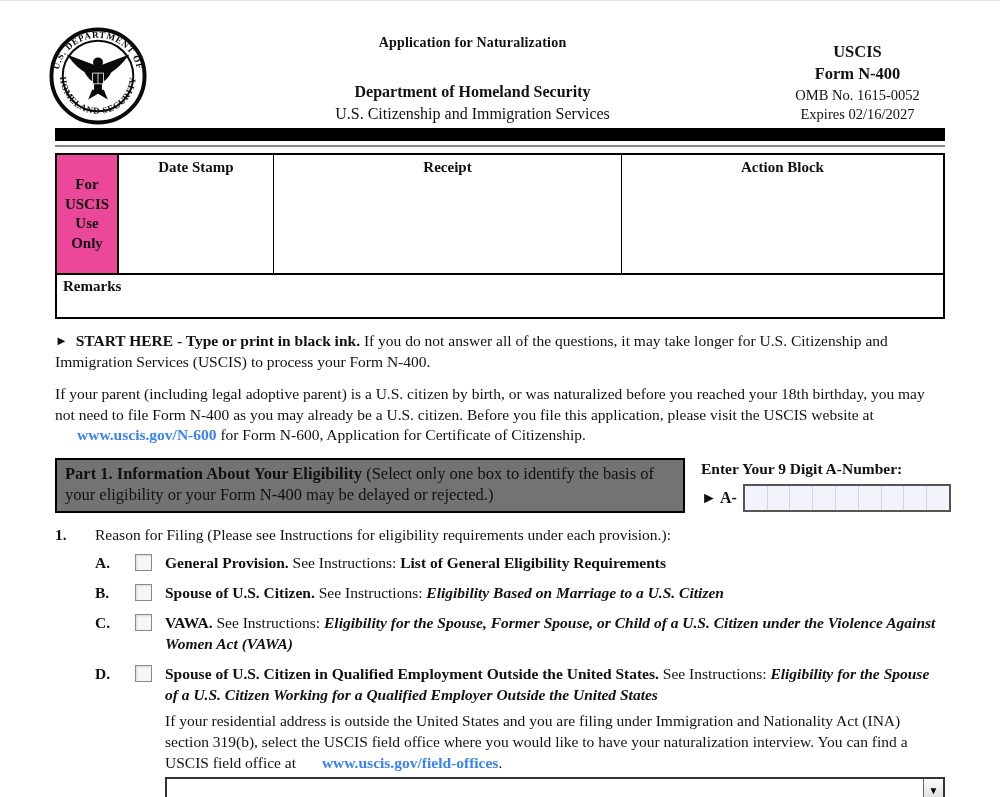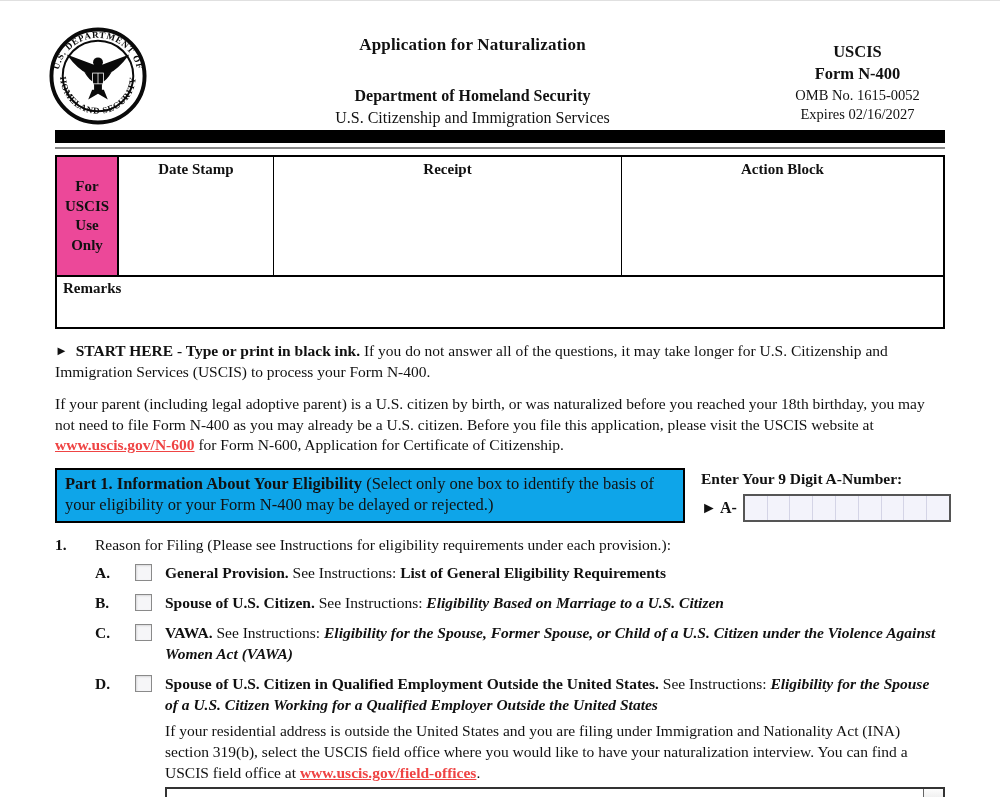--- a/index.html
+++ b/index.html
@@ -11,52 +11,52 @@
     overflow: hidden;
     border-top: 1px solid #e0e0e0;
   }
   .page { width: 890px; margin: 0 auto; padding-top: 26px; }
 
   
   .header { display: flex; align-items: flex-start; }
   .seal-wrap { width: 120px; flex: 0 0 120px; }
   .seal-wrap svg { display: block; margin-left: -6px; }
   .title-block { flex: 1 1 auto; text-align: center; padding-top: 8px; }
-  .form-title { font-size: 17px; font-weight: bold; letter-spacing: 0.2px; }
+  .form-title { font-size: 14px; font-weight: bold; letter-spacing: 0.2px; }
   .form-sub1 { font-size: 16px; font-weight: bold; margin-top: 32px; }
   .form-sub2 { font-size: 16px; margin-top: 4px; }
   .form-info { flex: 0 0 175px; text-align: center; padding-top: 14px; font-size: 14.5px; line-height: 1.35; }
   .form-info .agency, .form-info .formnum { font-weight: bold; font-size: 16.5px; }
 
   .black-bar { height: 13px; background: #000; margin-top: 3px; }
   .thin-line { height: 0; border-top: 2px solid #888; margin-top: 4px; }
 
   
   .use-table { border: 2px solid #000; margin-top: 6px; }
   .use-row1 { display: grid; grid-template-columns: 62px 155px 348px 1fr; height: 118px; }
   .use-side {
     background: #ec4899; border-right: 2px solid #000;
     display: flex; align-items: center; justify-content: center;
     text-align: center; font-weight: bold; font-size: 15px; line-height: 1.3;
     padding: 2px;
   }
   .use-cell { border-right: 1.5px solid #000; padding-top: 4px; text-align: center; font-weight: bold; font-size: 15px; }
   .use-cell:last-child { border-right: none; }
-  .use-remarks { border-top: 2px solid #000; height: 52px; padding: 3px 6px; font-weight: bold; font-size: 15px; }
+  .use-remarks { border-top: 2px solid #000; height: 44px; padding: 3px 6px; font-weight: bold; font-size: 15px; }
 
   
   .para { font-size: 15.5px; line-height: 1.33; margin-top: 12px; }
   .para b { font-weight: bold; }
   .arrow { font-size: 13px; position: relative; top: -1px; }
-  a.form-link { color: #ef4444; font-weight: bold; text-decoration: underline; cursor: pointer; }
+  a.form-link { color: #3b82f6; font-weight: bold; cursor: pointer; margin-left: 22px; }
 
   
   .part1-row { display: flex; margin-top: 12px; align-items: flex-start; }
   .part1-box {
-    flex: 0 0 630px; background: #0ea5e9; border: 2px solid #000;
+    flex: 0 0 630px; background: #737373; border: 2px solid #000;
     padding: 3px 8px 5px 8px; font-size: 16.5px; line-height: 1.3;
   }
   .part1-box b { font-weight: bold; }
   .anumber-block { flex: 1 1 auto; padding-left: 16px; padding-top: 2px; }
   .anumber-label { font-weight: bold; font-size: 15.5px; }
   .anumber-entry { display: flex; align-items: center; margin-top: 6px; }
   .anumber-prefix { font-weight: bold; font-size: 16px; white-space: nowrap; }
   .anumber-cells {
     display: flex; margin-left: 6px; border: 2px solid #555; background: #f3f3fb;
     height: 28px; width: 208px; cursor: text;

